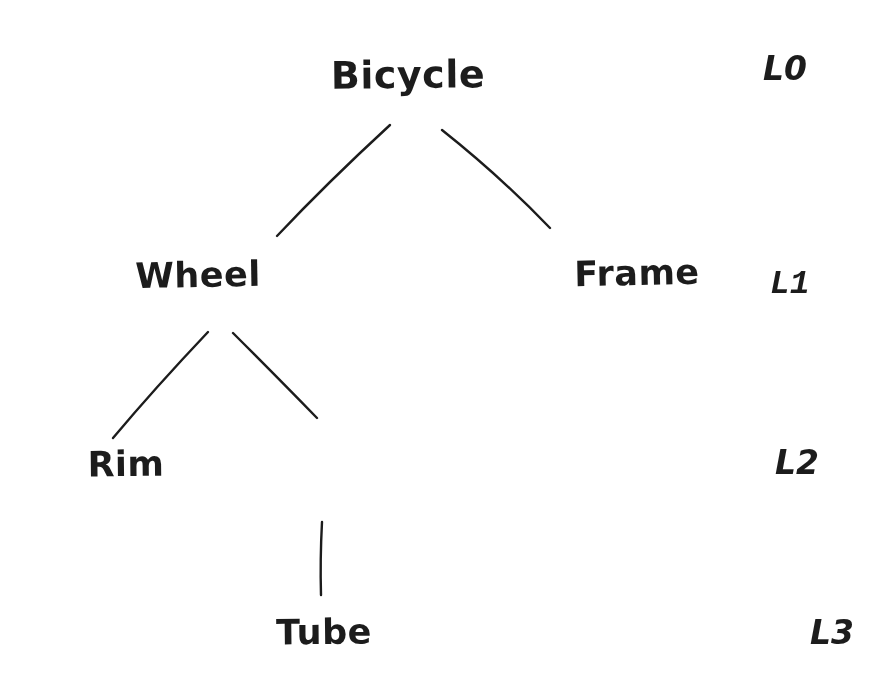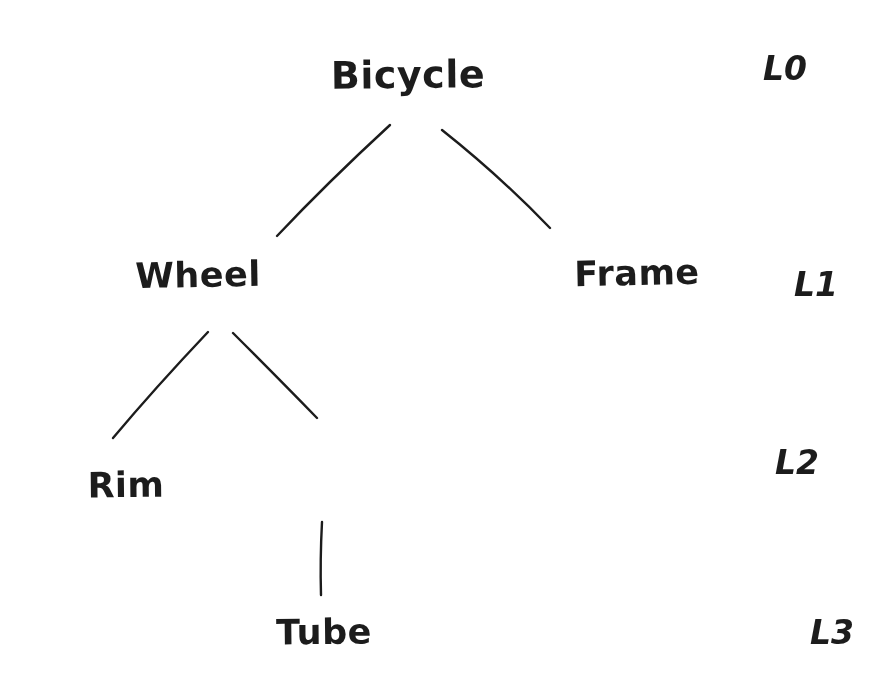--- a/index.html
+++ b/index.html
@@ -63,26 +63,26 @@
     <path d="M233,333 Q278,378 317,418"></path>
     <path d="M322,522 Q320,560 321,595"></path>
   </svg>
 
   <div class="node root" style="left:408px; top:56px;">Bicycle</div>
 
   <div class="node" style="left:198px; top:258px; transform:translateX(-50%) rotate(-1deg);">Wheel</div>
 
   <div class="node" style="left:637px; top:256px; transform:translateX(-50%) rotate(-1.2deg);">Frame</div>
 
-  <div class="node" style="left:126px; top:468px;">Rim</div>
+  <div class="node" style="left:126px; top:447px;">Rim</div>
 
 
   <div class="node" style="left:324px; top:615px;">Tube</div>
 
   <div class="level-label" style="left:763px; top:52px;">L0</div>
 
-  <div class="level-label" style="left:794px; top:268px;">L1</div>
+  <div class="level-label" style="left:770px; top:268px;font-family:Liberation Mono, monospace;">L1</div>
 
   <div class="level-label" style="left:775px; top:446px;">L2</div>
 
   <div class="level-label" style="left:810px; top:616px;">L3</div>
 
 </div>
 
 </body></html>

